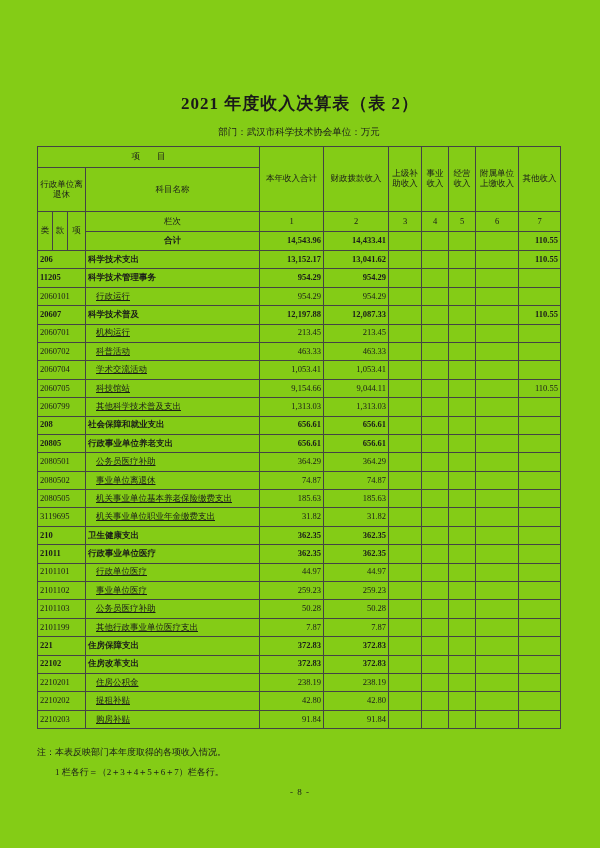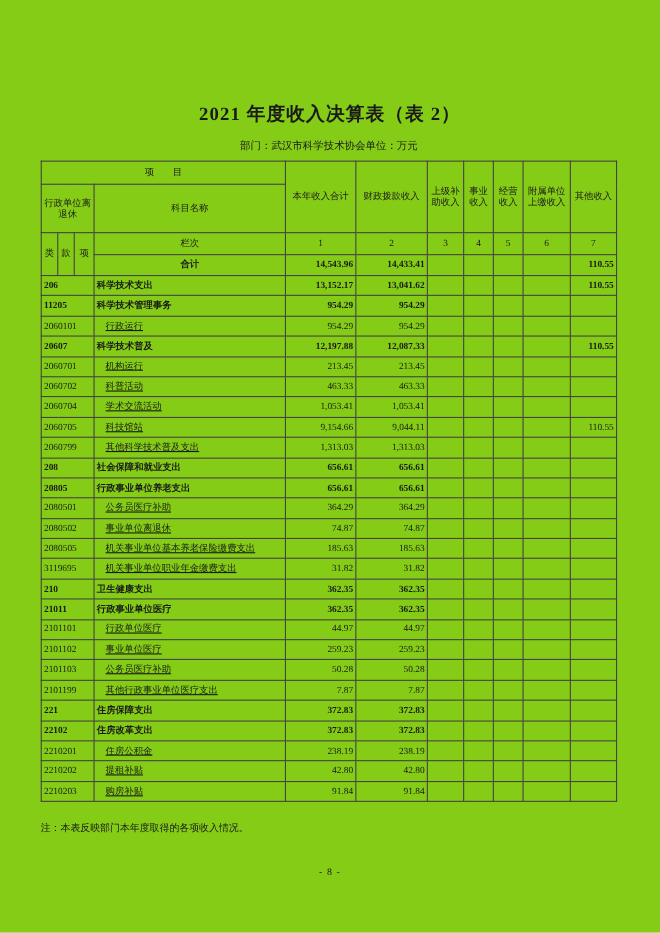--- a/index.html
+++ b/index.html
@@ -402,17 +402,18 @@
           <td class="num"></td>
           <td class="num"></td>
           <td class="num"></td>
           <td class="num"></td>
         </tr>
       </tbody>
   </table>
 
   <div class="notes">
     <div class="n1">注：本表反映部门本年度取得的各项收入情况。</div>
+    <div class="n2">1 栏各行＝（2＋3＋4＋5＋6＋7）栏各行。</div>
   </div>
 
   <div class="footer">- 8 -</div>
 
 </div>
 
 </body></html>

